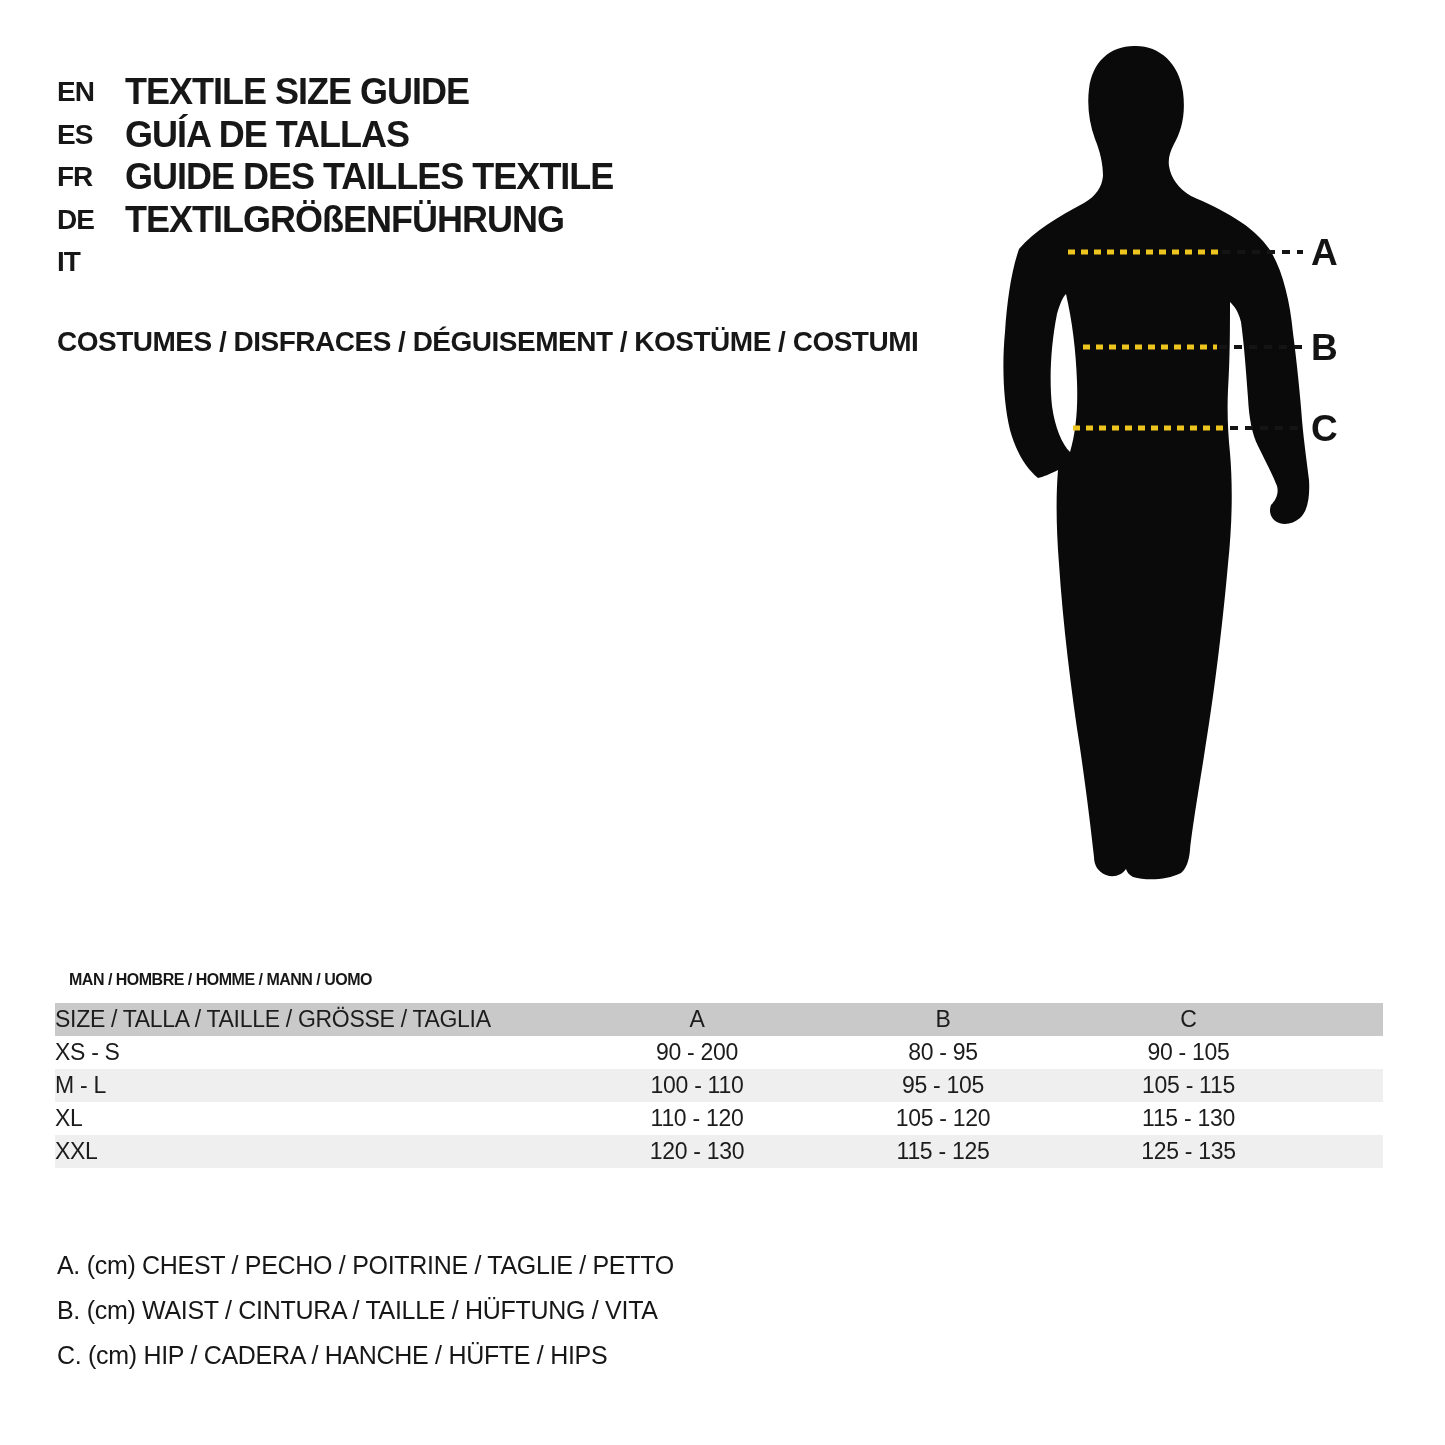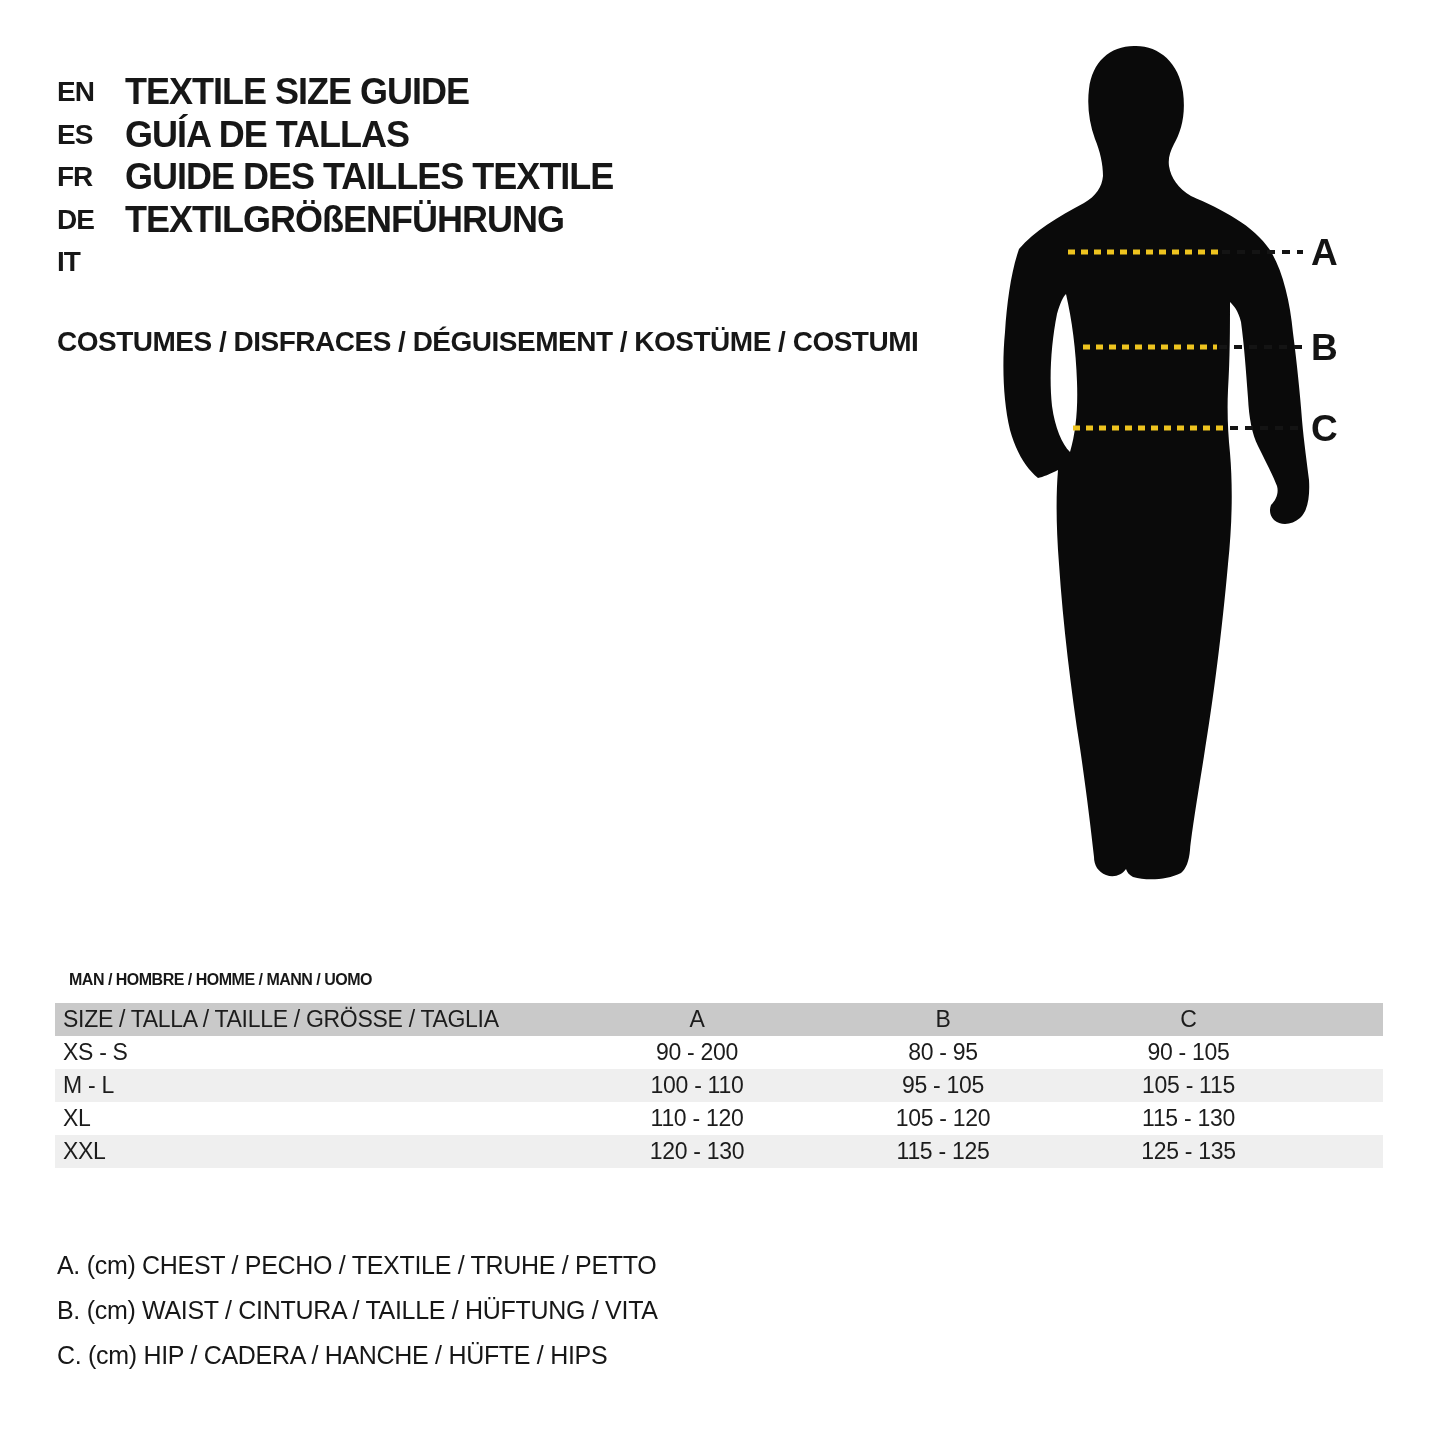--- a/index.html
+++ b/index.html
@@ -35,21 +35,21 @@
   }
 
   
   .size-table {
     position:absolute; left:55px; top:1003px; width:1328px;
     border-collapse:collapse; table-layout:fixed;
     font-size:23px; letter-spacing:-0.3px; color:#1c1c1c;
   }
   .size-table th, .size-table td { height:33px; padding:0; font-weight:400; }
   .size-table thead tr { background:#c9c9c9; }
-  .size-table .col-size { text-align:left; padding-left:8px; }
+  .size-table .col-size { text-align:left; }
   .size-table .num { text-align:center; }
   .size-table tbody tr:nth-child(even) { background:#efefef; }
 
   
   .legend { position:absolute; left:57px; top:1243px; }
   .legend-line { height:45px; display:flex; align-items:center; font-size:25px; letter-spacing:-0.3px; white-space:nowrap; }
 </style>
 </head>
 <body>
 
@@ -187,18 +187,18 @@
         <td class="col-size">XXL</td>
         <td class="num">120 - 130</td>
         <td class="num">115 - 125</td>
         <td class="num">125 - 135</td>
         <td></td>
       </tr>
     </tbody>
   </table>
 
   <div class="legend">
-    <div class="legend-line">A. (cm) CHEST / PECHO / TEXTILE / TRUHE / PETTO</div>
+    <div class="legend-line">A. (cm) CHEST / PECHO / POITRINE / TAGLIE / PETTO</div>
     <div class="legend-line">B. (cm) WAIST / CINTURA / TAILLE / HÜFTUNG / VITA</div>
     <div class="legend-line">C. (cm) HIP / CADERA / HANCHE / HÜFTE / HIPS</div>
   </div>
 
 </div>
 
 </body></html>

